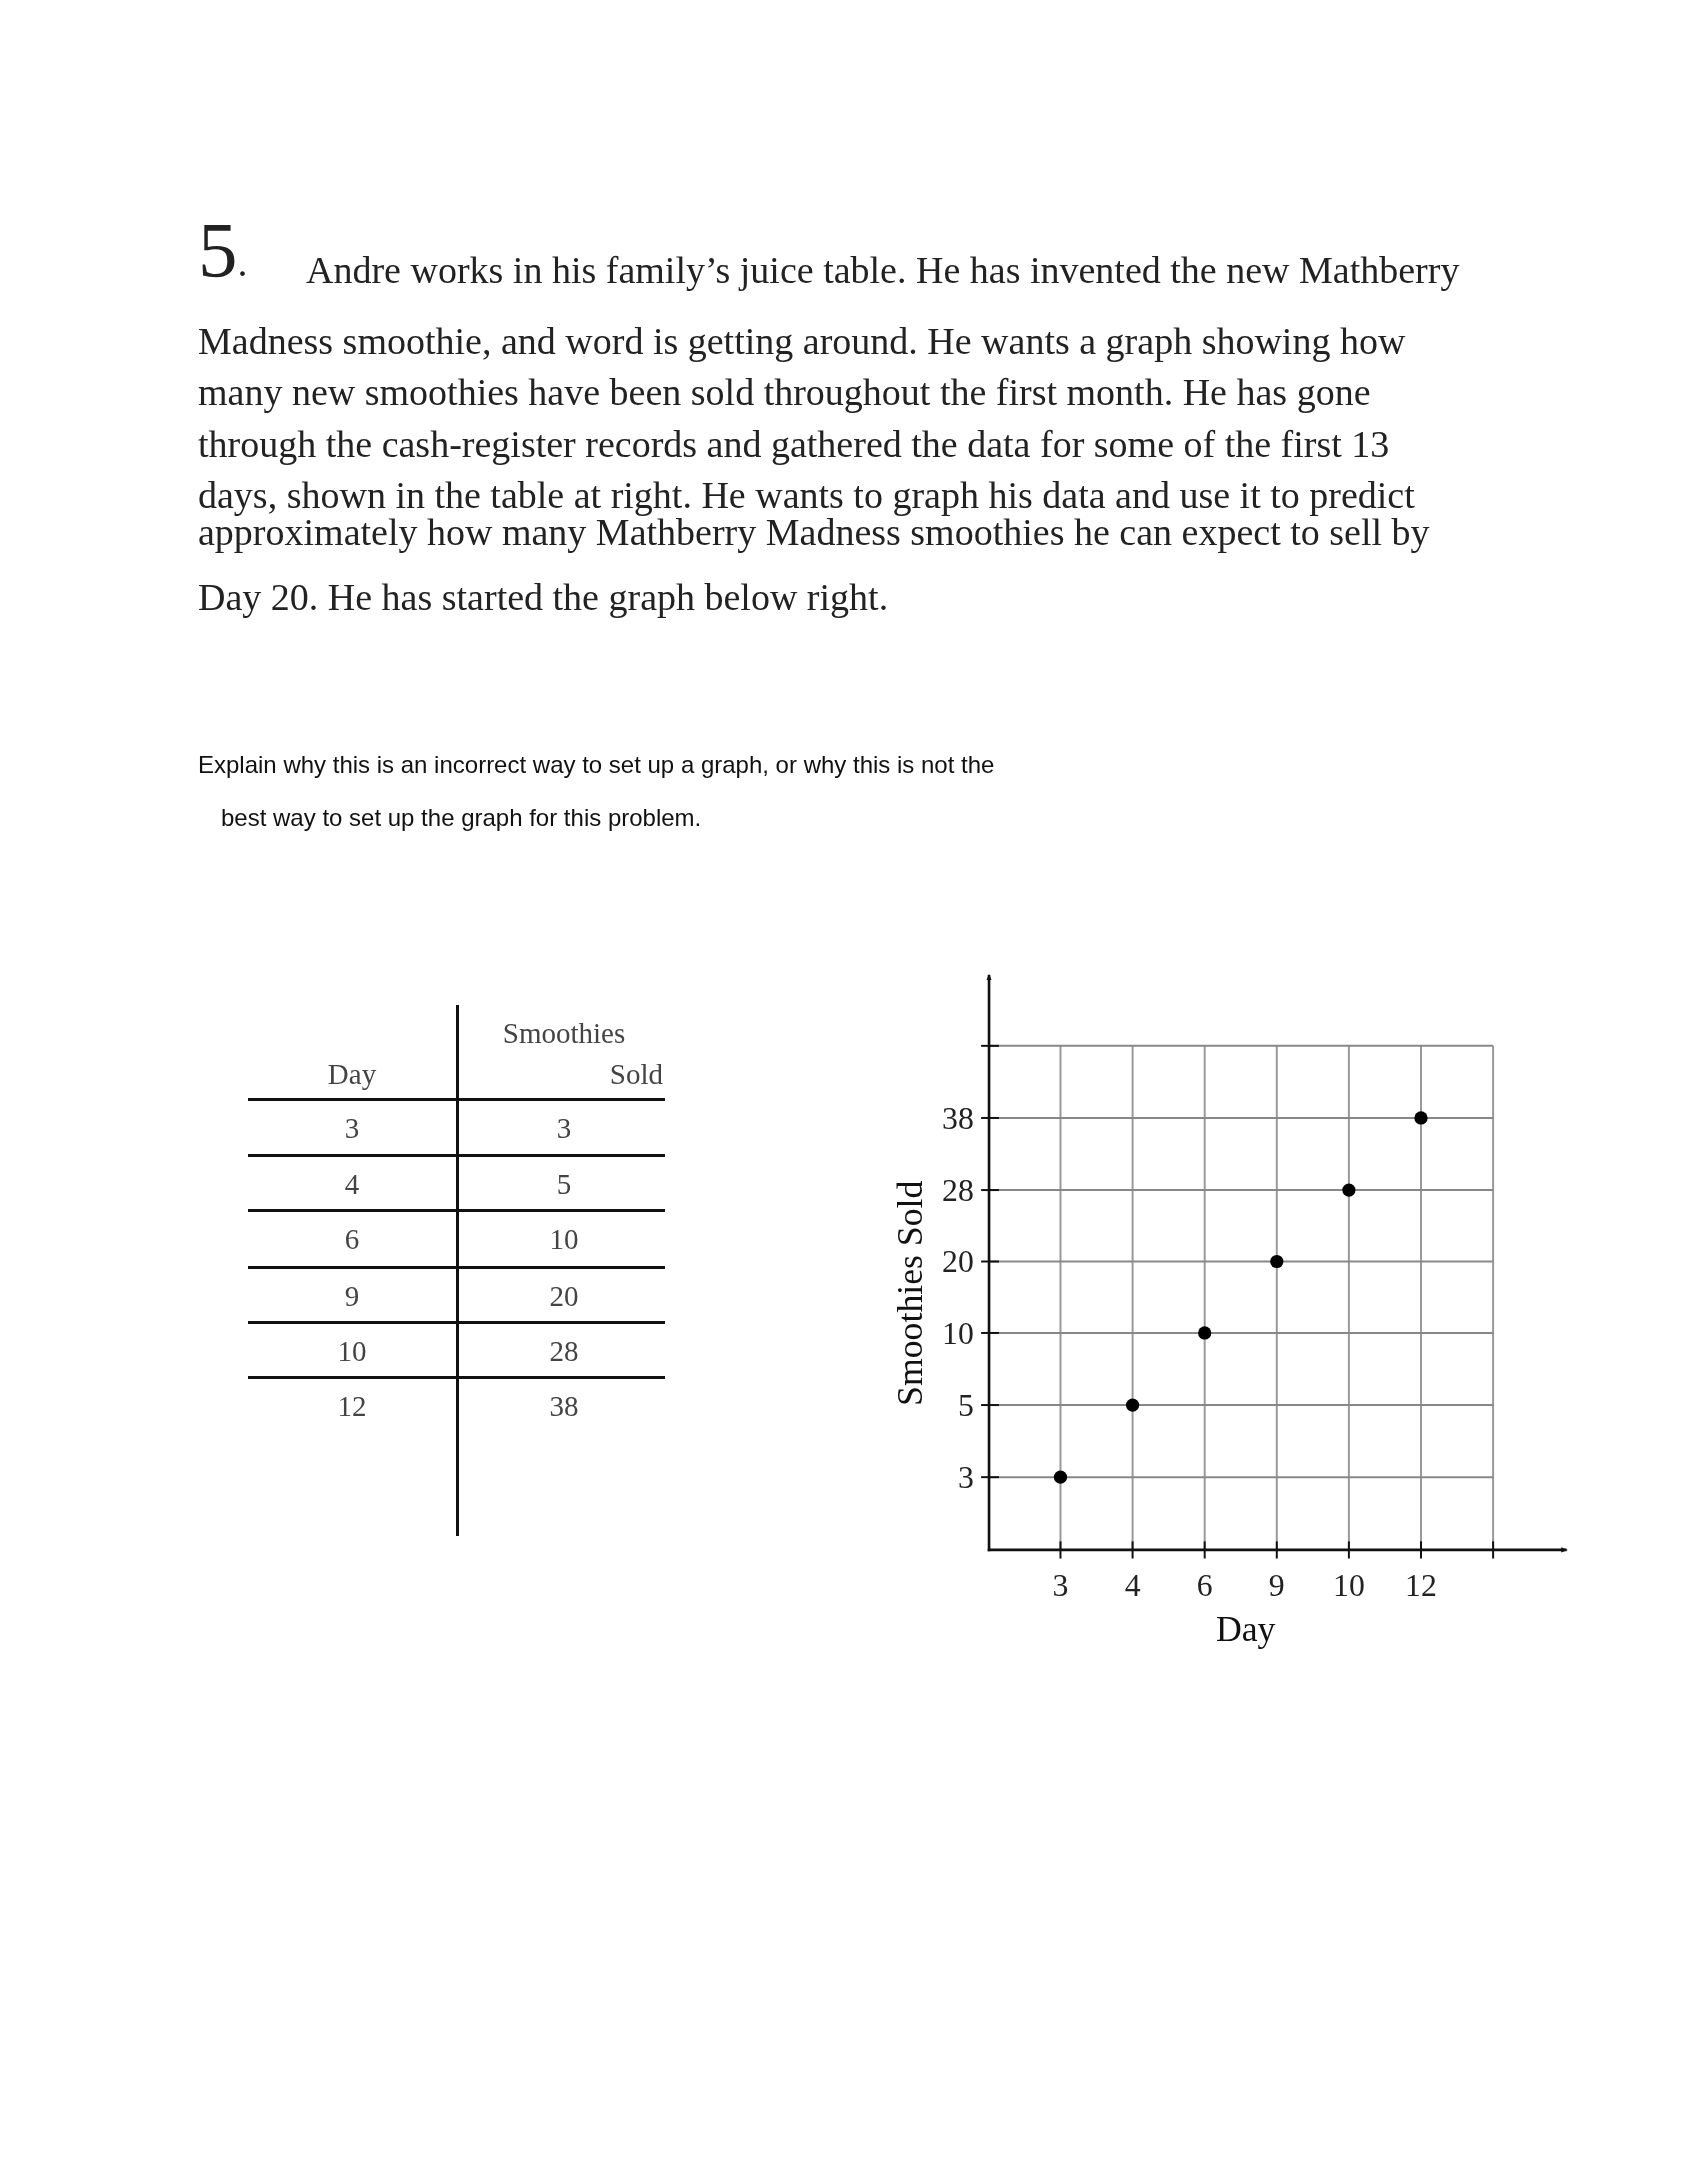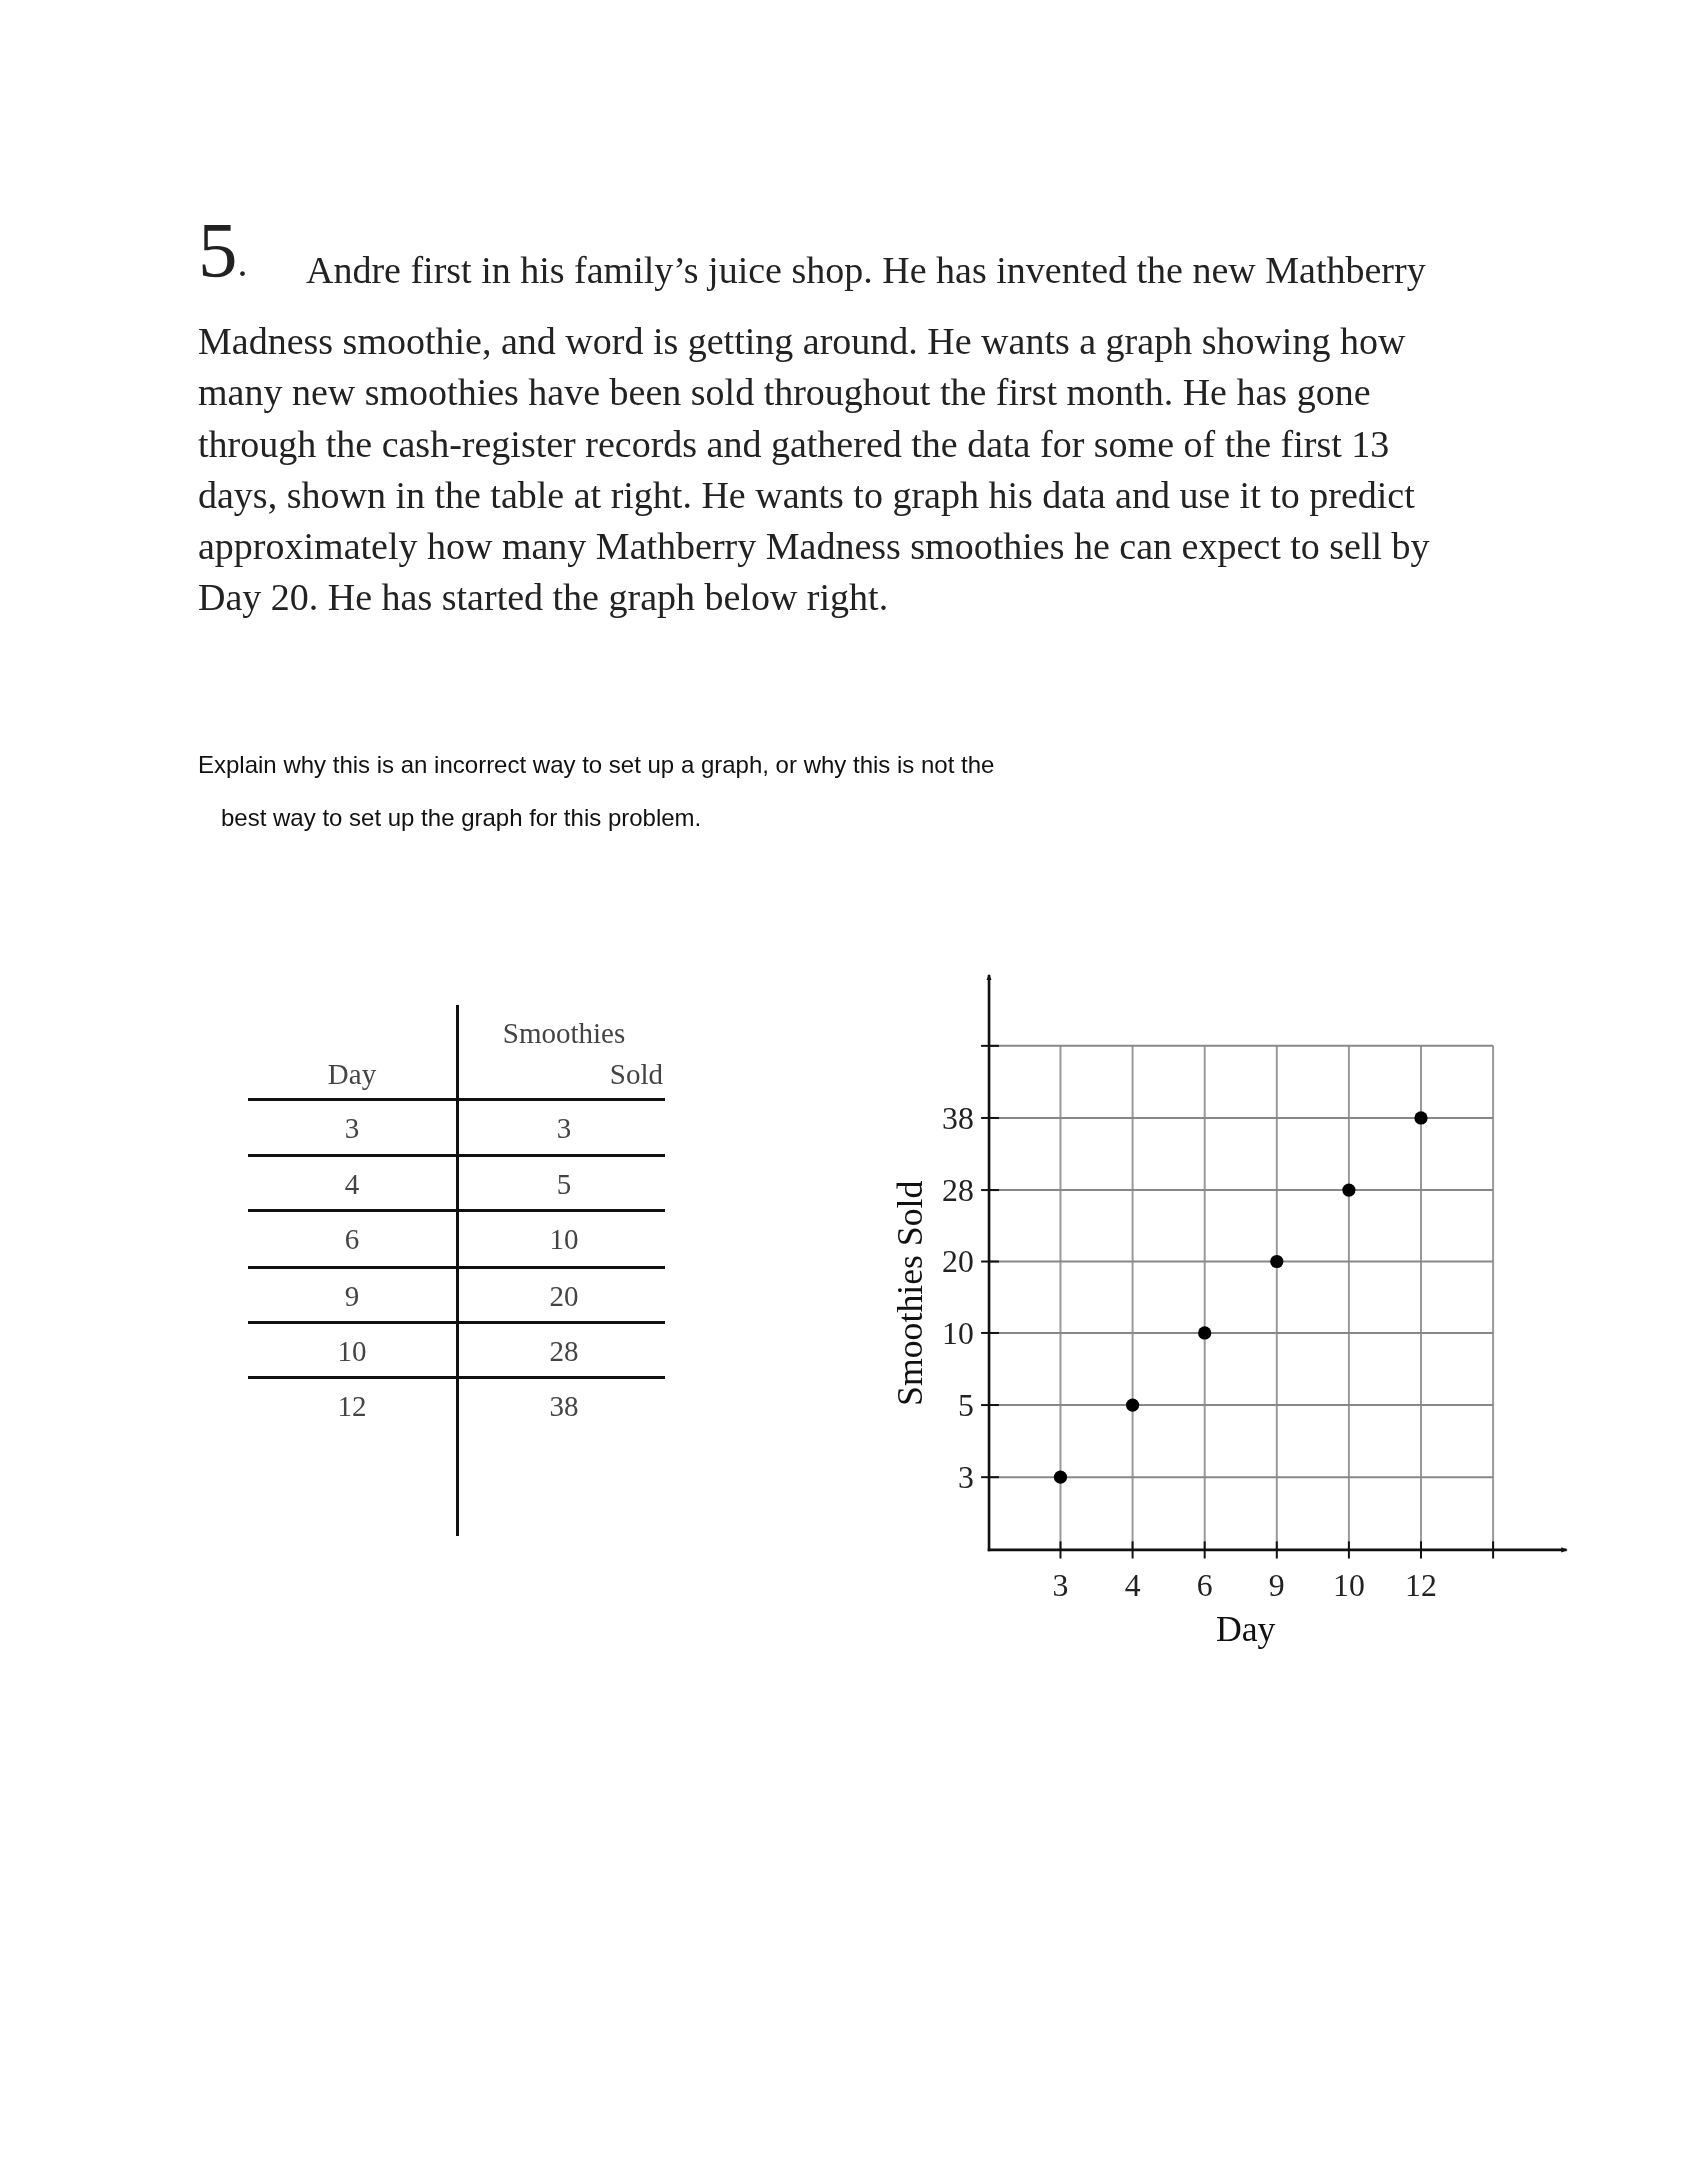--- a/index.html
+++ b/index.html
@@ -19,26 +19,26 @@
   
   .chart { position:absolute; left:0; top:0; width:1687px; height:2183px; pointer-events:none; }
   .tick-label { font-family:"Liberation Serif","DejaVu Serif",serif; fill:#222; font-size:48px; }
   .axis-title { font-family:"Liberation Serif","DejaVu Serif",serif; fill:#111; font-size:54px; }
 </style>
 </head>
 <body>
 
 <div class="qnum serif"><span>5</span><span class="qnum-dot">.</span></div>
 
-<div class="line line1 serif" style="top:251px;">Andre first in his family’s juice shop.  He has invented the new Mathberry</div>
+<div class="line line1 serif" style="top:251px;">Andre works in his family’s juice table.  He has invented the new Mathberry</div>
 <div class="line serif" style="top:322px;">Madness smoothie, and word is getting around.  He wants a graph showing how</div>
 <div class="line serif" style="top:373px;">many new smoothies have been sold throughout the first month.  He has gone</div>
 <div class="line serif" style="top:425px;">through the cash-register records and gathered the data for some of the first 13</div>
 <div class="line serif" style="top:476px;">days, shown in the table at right.  He wants to graph his data and use it to predict</div>
-<div class="line serif" style="top:527px;">approximately how many Mathberry Madness smoothies he can expect to sell by</div>
+<div class="line serif" style="top:513px;">approximately how many Mathberry Madness smoothies he can expect to sell by</div>
 <div class="line serif" style="top:578px;">Day 20.  He has started the graph below right.</div>
 
 <div class="explain sans" style="top:753px;">Explain why this is an incorrect way to set up a graph, or why this is not the</div>
 <div class="explain sans" style="top:806px;margin-left:23px;">best way to set up the graph for this problem.</div>
 
 <div class="tbl">
   <div class="vline"></div>
   <div class="tcell" style="left:465px; top:1019px;">Smoothies</div>
   <div class="tcell" style="left:253px; top:1060px;">Day</div>
   <div class="tcell" style="left:465px; top:1060px;text-align:right;">Sold</div>

